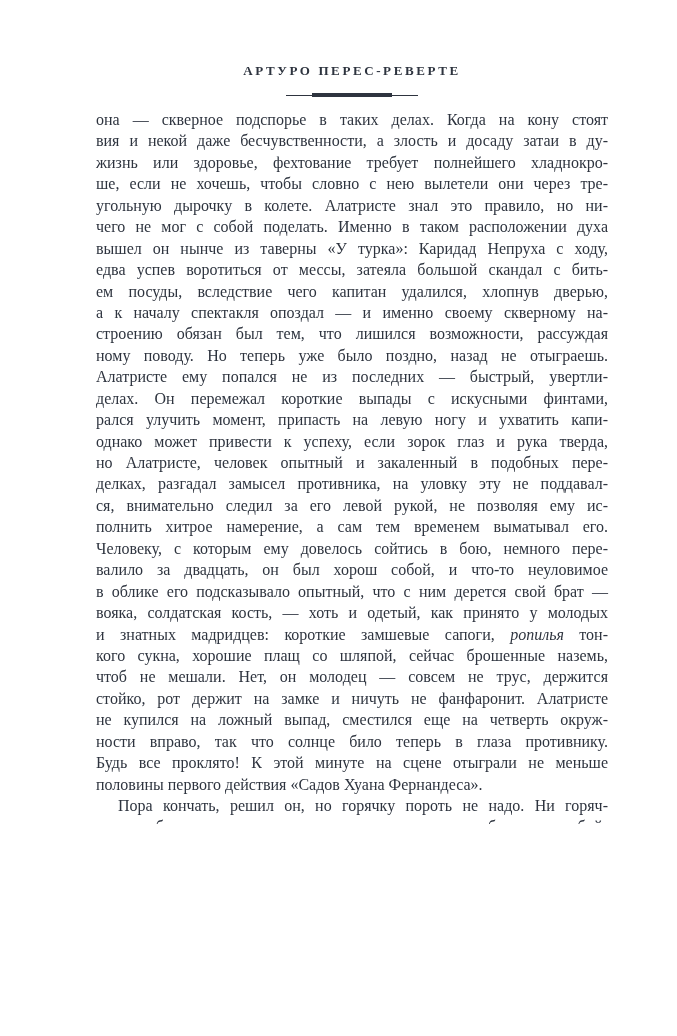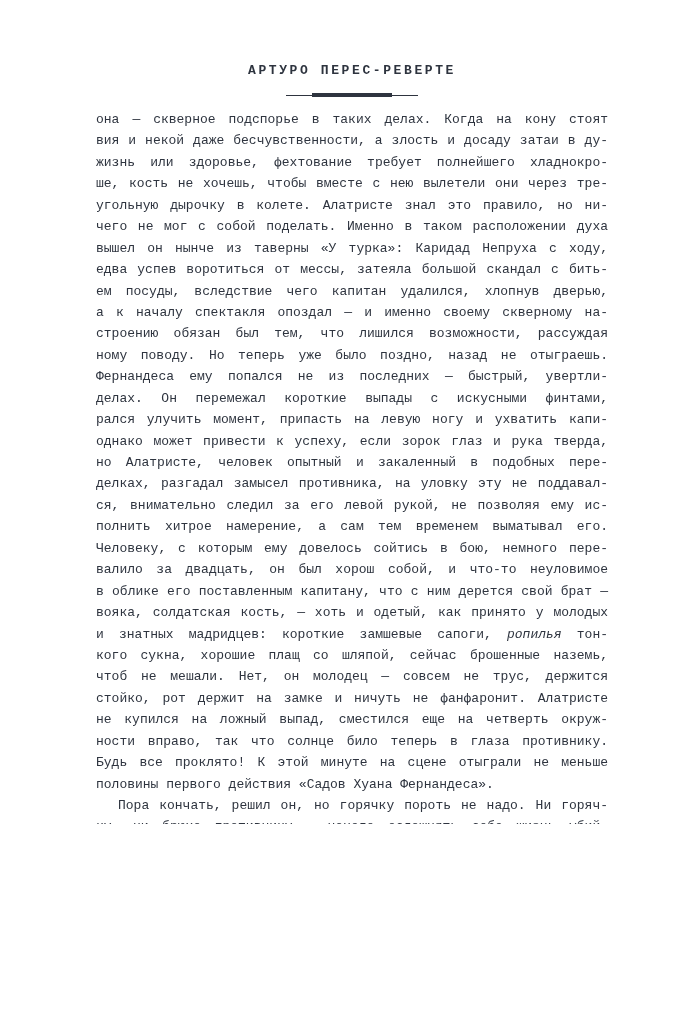--- a/index.html
+++ b/index.html
@@ -1,21 +1,21 @@
 <!DOCTYPE html>
 <html><head>
 <meta charset="utf-8">
 <style>
   html, body { margin: 0; padding: 0; background: #ffffff; }
   .page {
     position: relative;
     width: 677px;
     height: 824px;
     background: #ffffff;
-    font-family: Liberation Mono, monospace;
+    font-family: Liberation Serif, serif;
     color: #2e343f;
     overflow: hidden;
   }
   .author {
     position: absolute;
     top: 63px;
     left: 96px;
     width: 512px;
     text-align: center;
     font-size: 13px;
@@ -38,21 +38,21 @@
     left: 312px;
     width: 80px;
     height: 4px;
     background: #2e343f;
   }
   .body-text {
     position: absolute;
     top: 109px;
     left: 96px;
     width: 512px;
-    font-size: 13px;
+    font-size: 16px;
   }
   .ln {
     line-height: 21.45px;
     height: 21.45px;
     text-align: justify;
     text-align-last: justify;
     white-space: normal;
   }
   .ln.pend { text-align-last: left; }
   .ln.ind  { text-indent: 22px; }
@@ -76,40 +76,40 @@
 
   <div class="author">АРТУРО ПЕРЕС-РЕВЕРТЕ</div>
 
   <div class="orn-thin"></div>
   <div class="orn-thick"></div>
 
   <div class="body-text">
     <div class="ln">она — скверное подспорье в таких делах. Когда на кону стоят</div>
     <div class="ln">вия и некой даже бесчувственности, а злость и досаду затаи в ду-</div>
     <div class="ln">жизнь или здоровье, фехтование требует полнейшего хладнокро-</div>
-    <div class="ln">ше, кость не хочешь, чтобы вместе с нею вылетели они через тре-</div>
+    <div class="ln">ше, если не хочешь, чтобы словно с нею вылетели они через тре-</div>
     <div class="ln">угольную дырочку в колете. Алатристе знал это правило, но ни-</div>
     <div class="ln">чего не мог с собой поделать. Именно в таком расположении духа</div>
     <div class="ln">вышел он нынче из таверны «У турка»: Каридад Непруха с ходу,</div>
     <div class="ln">едва успев воротиться от мессы, затеяла большой скандал с бить-</div>
     <div class="ln">ем посуды, вследствие чего капитан удалился, хлопнув дверью,</div>
     <div class="ln">а к началу спектакля опоздал — и именно своему скверному на-</div>
     <div class="ln">строению обязан был тем, что лишился возможности, рассуждая</div>
     <div class="ln">ному поводу. Но теперь уже было поздно, назад не отыграешь.</div>
-    <div class="ln">Фернандеса ему попался не из последних — быстрый, увертли-</div>
+    <div class="ln">Алатристе ему попался не из последних — быстрый, увертли-</div>
     <div class="ln">делах. Он перемежал короткие выпады с искусными финтами,</div>
     <div class="ln">рался улучить момент, припасть на левую ногу и ухватить капи-</div>
     <div class="ln">однако может привести к успеху, если зорок глаз и рука тверда,</div>
     <div class="ln">но Алатристе, человек опытный и закаленный в подобных пере-</div>
     <div class="ln">делках, разгадал замысел противника, на уловку эту не поддавал-</div>
     <div class="ln">ся, внимательно следил за его левой рукой, не позволяя ему ис-</div>
     <div class="ln">полнить хитрое намерение, а сам тем временем выматывал его.</div>
     <div class="ln">Человеку, с которым ему довелось сойтись в бою, немного пере-</div>
     <div class="ln">валило за двадцать, он был хорош собой, и что-то неуловимое</div>
-    <div class="ln">в облике его поставленным капитану, что с ним дерется свой брат —</div>
+    <div class="ln">в облике его подсказывало опытный, что с ним дерется свой брат —</div>
     <div class="ln">вояка, солдатская кость, — хоть и одетый, как принято у молодых</div>
     <div class="ln"><span>и знатных мадридцев: короткие замшевые сапоги, </span><em>ропилья</em><span> тон-</span></div>
     <div class="ln">кого сукна, хорошие плащ со шляпой, сейчас брошенные наземь,</div>
     <div class="ln">чтоб не мешали. Нет, он молодец — совсем не трус, держится</div>
     <div class="ln">стойко, рот держит на замке и ничуть не фанфаронит. Алатристе</div>
     <div class="ln">не купился на ложный выпад, сместился еще на четверть окруж-</div>
     <div class="ln">ности вправо, так что солнце било теперь в глаза противнику.</div>
     <div class="ln">Будь все проклято! К этой минуте на сцене отыграли не меньше</div>
     <div class="ln pend">половины первого действия «Садов Хуана Фернандеса».</div>
     <div class="ln ind">Пора кончать, решил он, но горячку пороть не надо. Ни горяч-</div>

